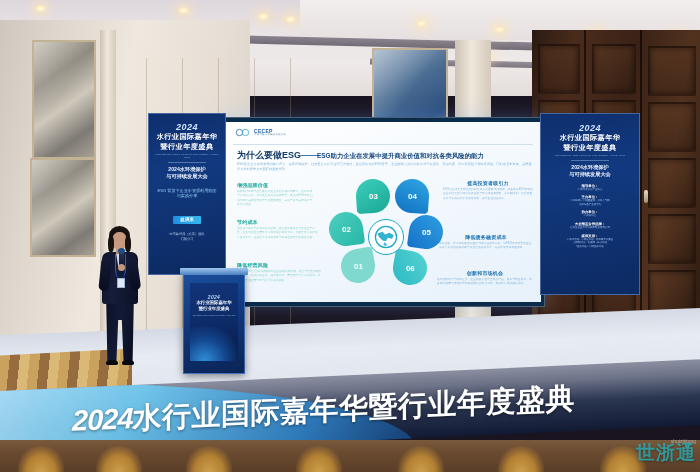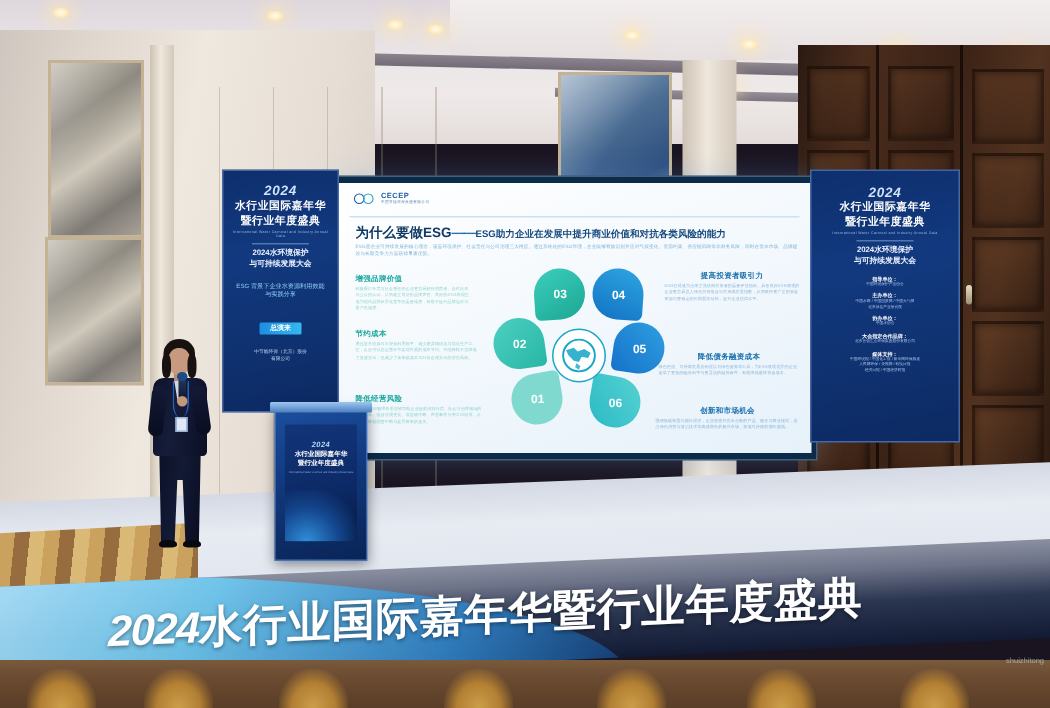--- a/index.html
+++ b/index.html
@@ -388,15 +388,16 @@
   <div class="carpet">
     <div class="carpet-motif" style="left:18px;"></div>
     <div class="carpet-motif" style="left:96px;"></div>
     <div class="carpet-motif" style="left:186px;"></div>
     <div class="carpet-motif" style="left:296px;"></div>
     <div class="carpet-motif" style="left:398px;"></div>
     <div class="carpet-motif" style="left:498px;"></div>
     <div class="carpet-motif" style="left:600px;"></div>
   </div>
 
+  <div class="watermark">世浙通</div>
   <div class="wm-small">shuizhitong</div>
 
 </div>
 
 </body></html>

